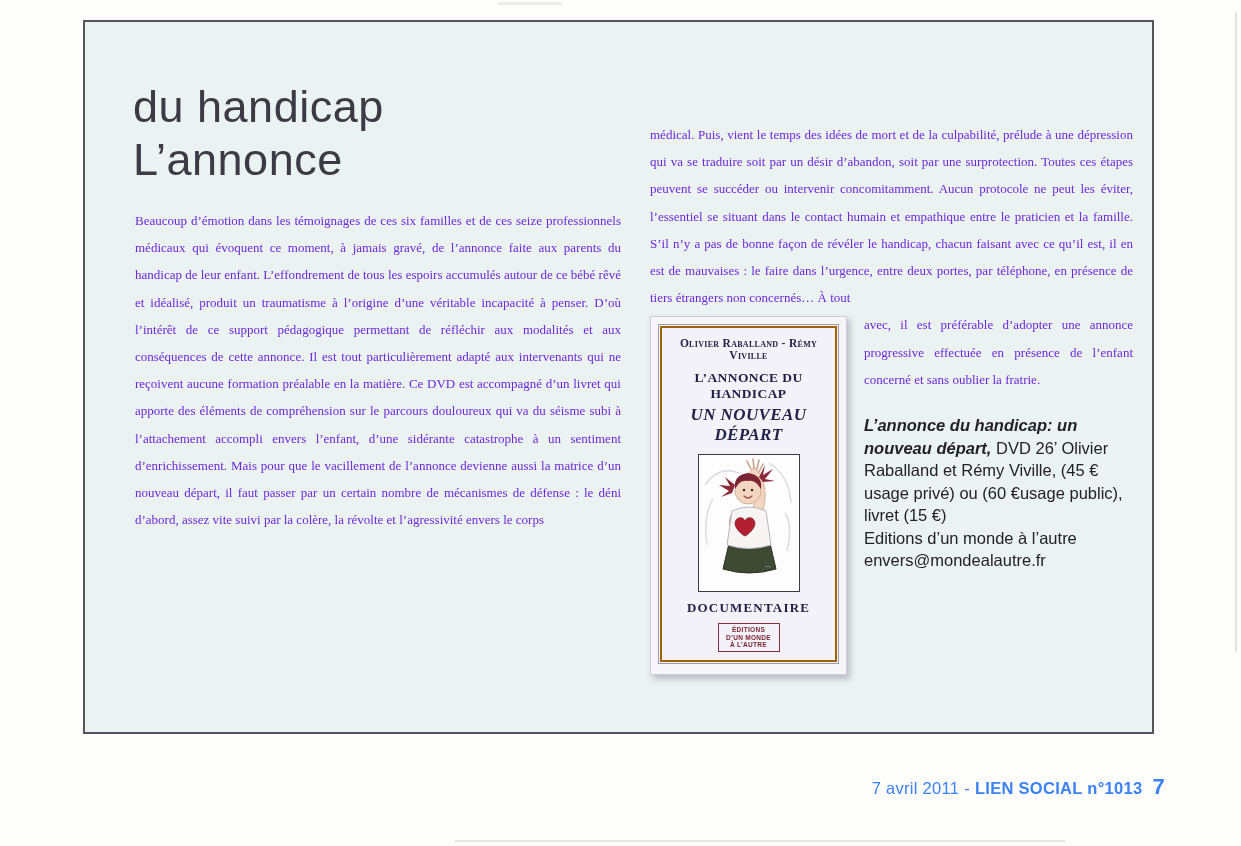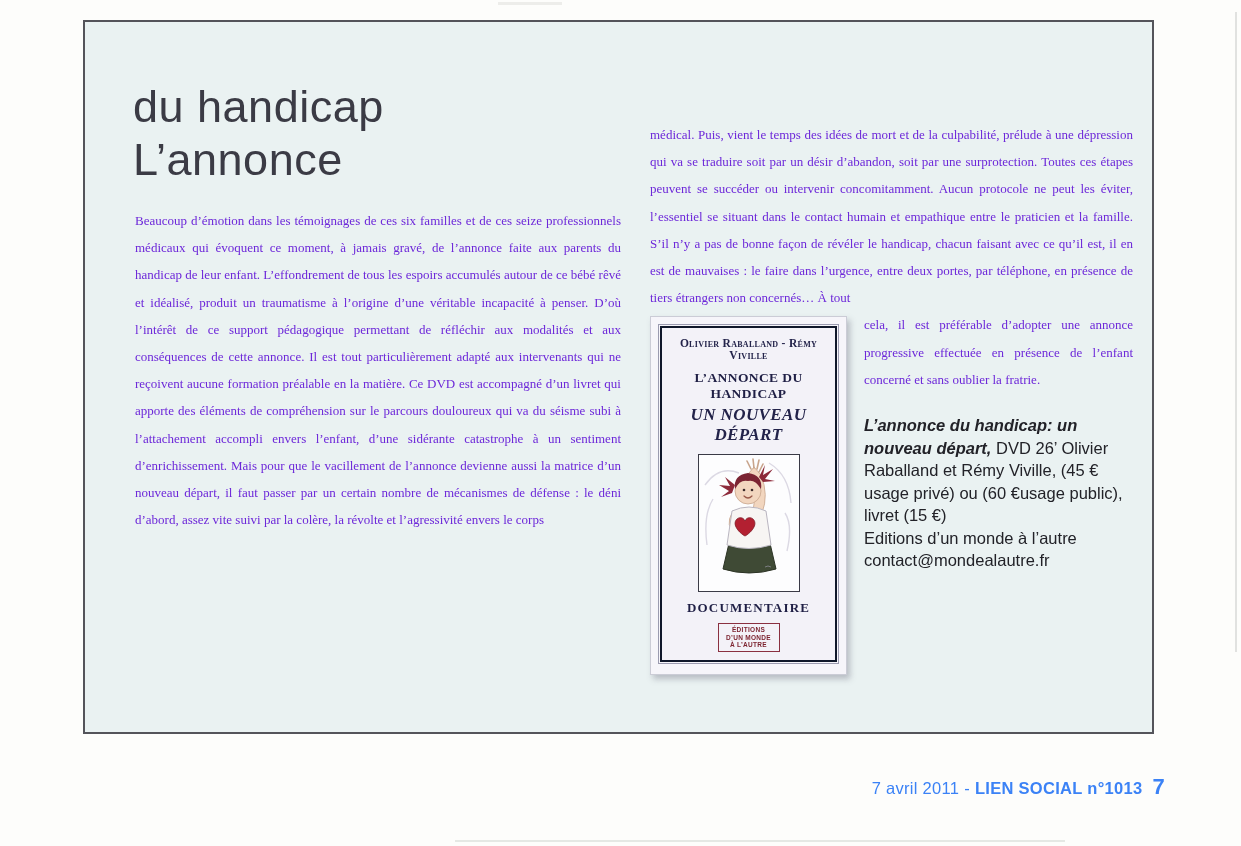--- a/index.html
+++ b/index.html
@@ -57,21 +57,21 @@
     width: 197px;
     margin: 5px 17px 2px 0;
   }
   .cover-card {
     background: #f6f5fa;
     border: 1px solid #cbccd6;
     box-shadow: 3px 4px 6px rgba(90,90,110,0.35);
     padding: 9px 9px 12px 9px;
   }
   .cover-frame {
-    border: 2px solid #0f172a;
+    border: 2px solid #a16207;
     outline: 1px solid #9b9bb0;
     outline-offset: 1px;
     background: #f3f2f8;
     text-align: center;
     padding: 9px 4px 8px 4px;
   }
   .cover-authors {
     font-family: "Liberation Serif", serif;
     font-variant: small-caps;
     font-weight: 700;
@@ -228,26 +228,26 @@
 
             <div class="cover-publisher">
               <span class="cap-line" style="display:block">Éditions</span>
               <span class="cap-line" style="display:block">d’un monde</span>
               <span class="cap-line" style="display:block">à l’autre</span>
             </div>
           </div>
         </div>
       </div>
 
-      <p class="body-text">cela, il est préférable d’adopter une annonce progressive effectuée en présence de l’enfant concerné et sans oublier la fratrie.</p>
+      <p class="body-text">avec, il est préférable d’adopter une annonce progressive effectuée en présence de l’enfant concerné et sans oublier la fratrie.</p>
 
       <div class="caption">
         <span class="cap-title">L’annonce du handicap: un nouveau départ,</span><span> DVD 26’ Olivier Raballand et Rémy Viville, (45 € usage privé) ou (60 €usage public), livret (15 €)</span>
         <span class="cap-line">Editions d’un monde à l’autre</span>
-        <span class="cap-line">contact@mondealautre.fr</span>
+        <span class="cap-line">envers@mondealautre.fr</span>
       </div>
 
     </div>
   </div>
 </div>
 
 <div class="footer">
   <span>7 avril 2011 - </span><span class="footer-mag">LIEN SOCIAL n°1013</span><span class="footer-page">7</span>
 </div>
 

